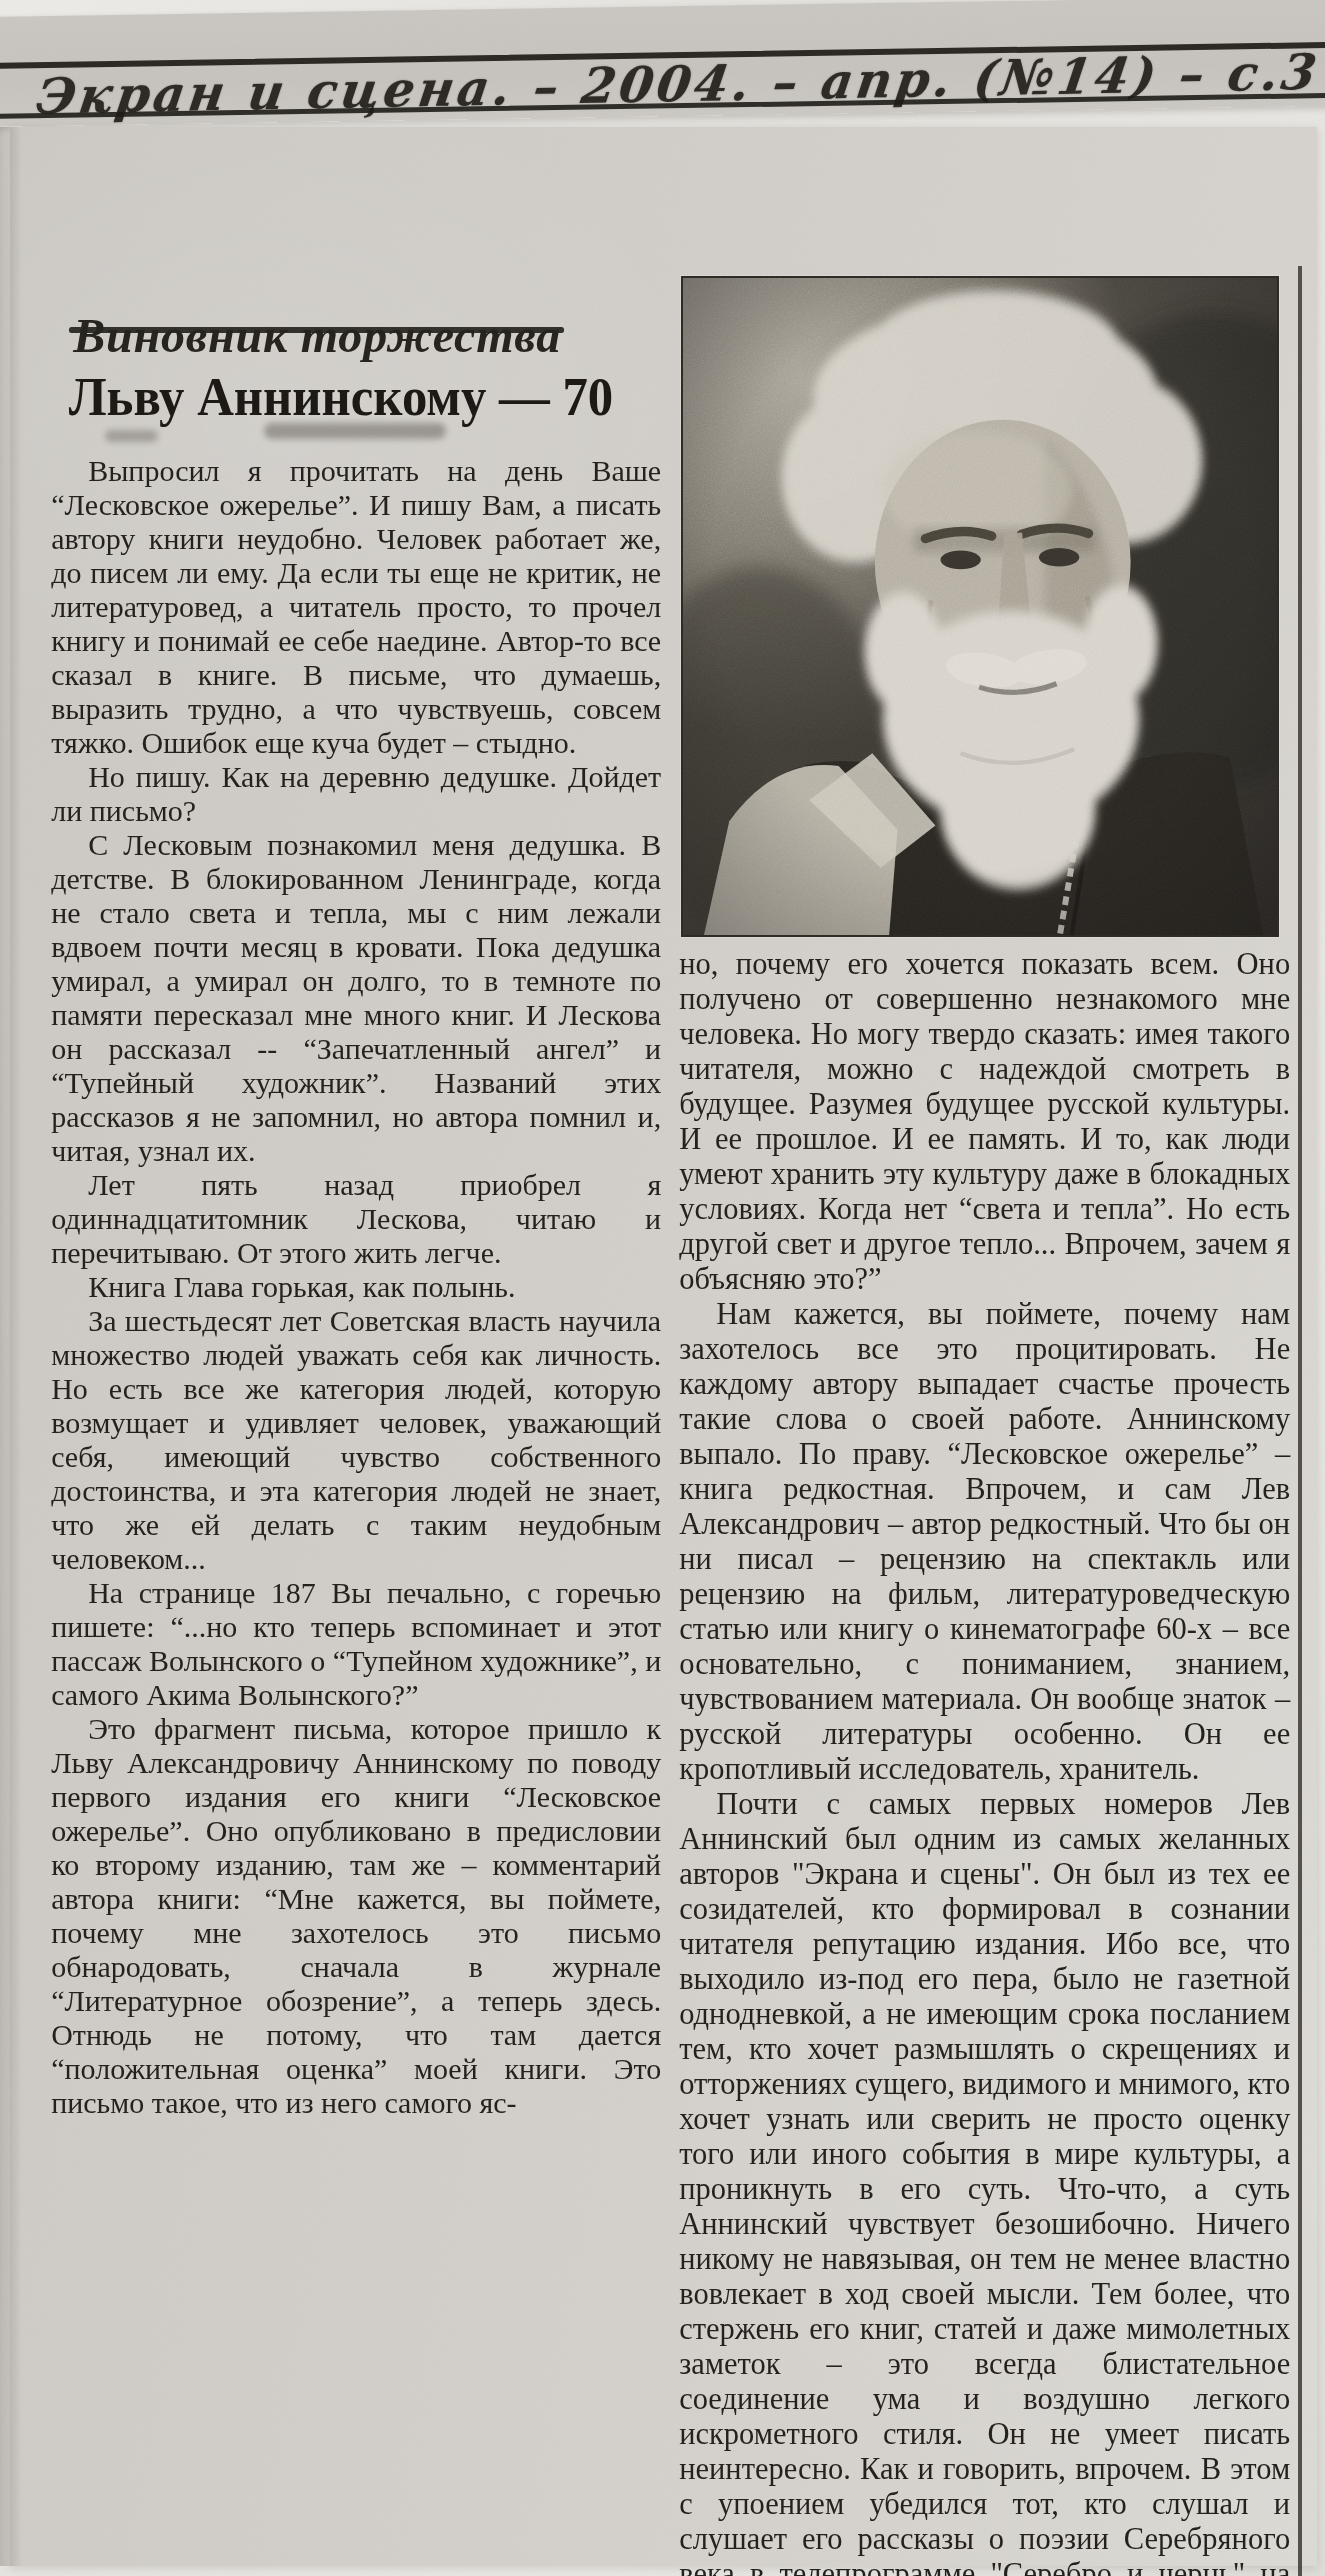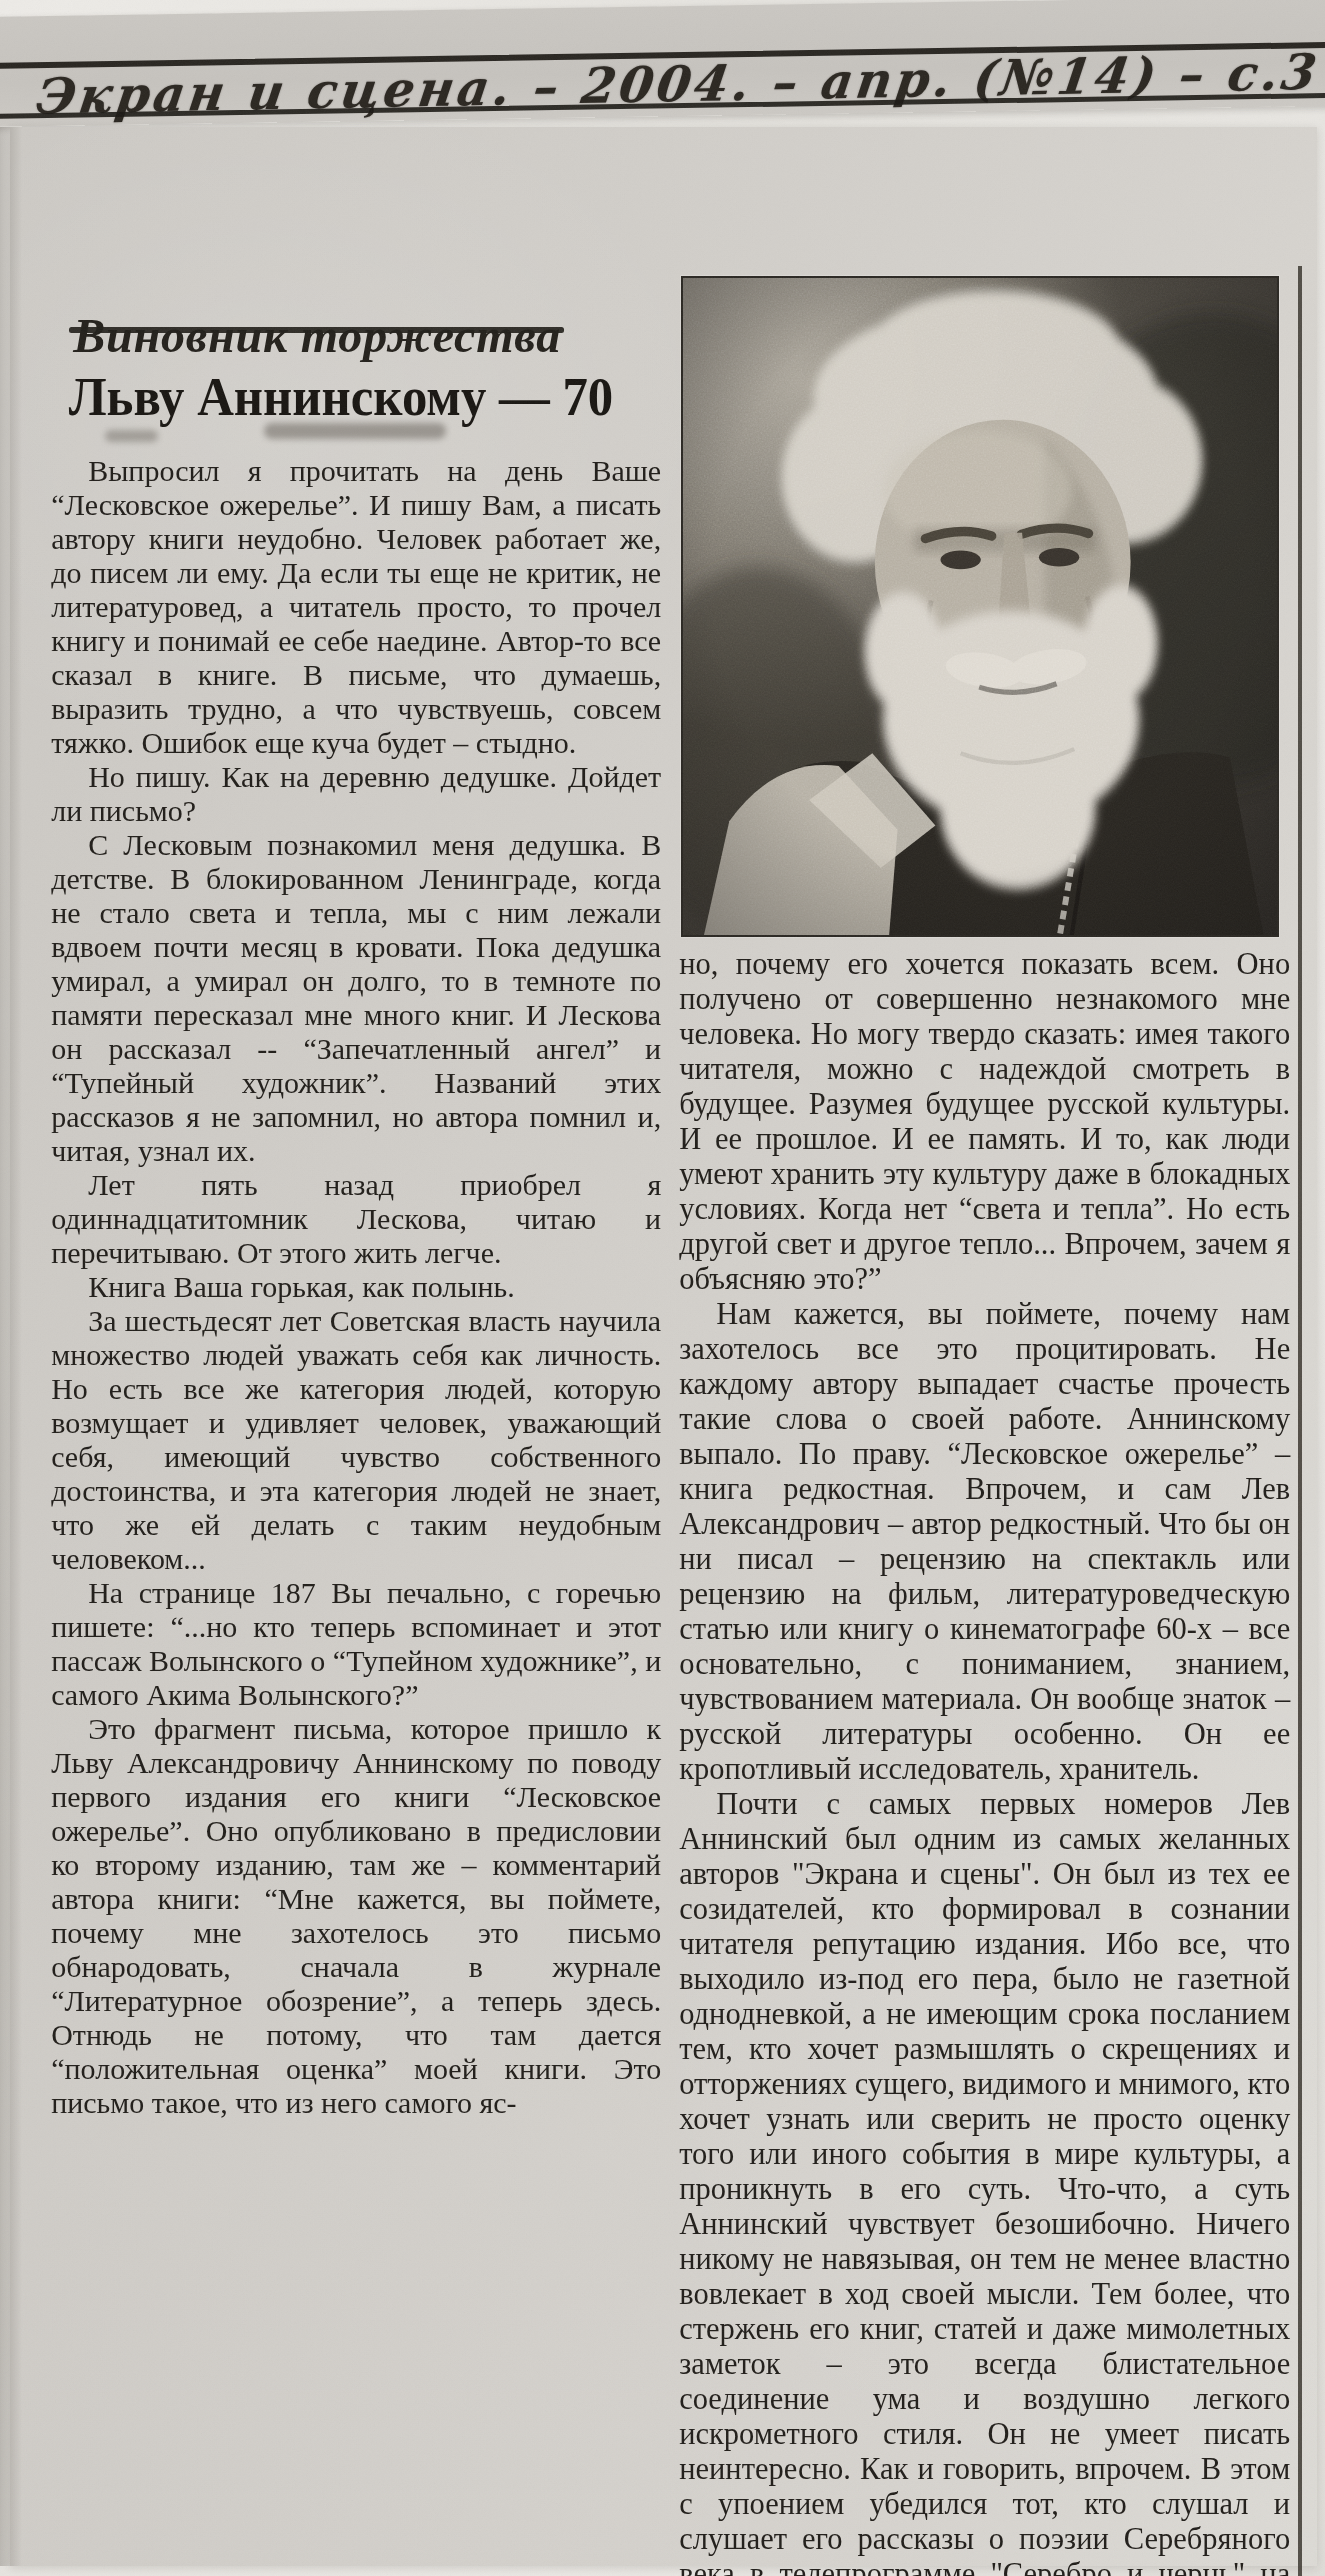--- a/index.html
+++ b/index.html
@@ -151,21 +151,21 @@
       <rect width="706" height="774" filter="url(#phnoise)" opacity="0.28" style="mix-blend-mode:overlay"></rect>
       <rect width="706" height="774" fill="url(#vig)"></rect>
     </svg>
   </figure>
 
   <div class="col col-left">
     <p>Выпросил я прочитать на день Ваше “Лесковское ожерелье”. И пишу Вам, а писать автору книги неудобно. Человек работает же, до писем ли ему. Да если ты еще не критик, не литературовед, а читатель просто, то прочел книгу и понимай ее себе наедине. Автор-то все сказал в книге. В письме, что думаешь, выразить трудно, а что чувствуешь, совсем тяжко. Ошибок еще куча будет – стыдно.</p>
     <p>Но пишу. Как на деревню дедушке. Дойдет ли письмо?</p>
     <p>С Лесковым познакомил меня дедушка. В детстве. В блокированном Ленинграде, когда не стало света и тепла, мы с ним лежали вдвоем почти месяц в кровати. Пока дедушка умирал, а умирал он долго, то в темноте по памяти пересказал мне много книг. И Лескова он рассказал -- “Запечатленный ангел” и “Тупейный художник”. Названий этих рассказов я не запомнил, но автора помнил и, читая, узнал их.</p>
     <p>Лет пять назад приобрел я одиннадцатитомник Лескова, читаю и перечитываю. От этого жить легче.</p>
-    <p>Книга Ваша горькая, как полынь.</p>
+    <p>Книга Глава горькая, как полынь.</p>
     <p>За шестьдесят лет Советская власть научила множество людей уважать себя как личность. Но есть все же категория людей, которую возмущает и удивляет человек, уважающий себя, имеющий чувство собственного достоинства, и эта категория людей не знает, что же ей делать с таким неудобным человеком...</p>
     <p>На странице 187 Вы печально, с горечью пишете: “...но кто теперь вспоминает и этот пассаж Волынского о “Тупейном художнике”, и самого Акима Волынского?”</p>
     <p>Это фрагмент письма, которое пришло к Льву Александровичу Аннинскому по поводу первого издания его книги “Лесковское ожерелье”. Оно опубликовано в предисловии ко второму изданию, там же – комментарий автора книги: “Мне кажется, вы поймете, почему мне захотелось это письмо обнародовать, сначала в журнале “Литературное обозрение”, а теперь здесь. Отнюдь не потому, что там дается “положительная оценка” моей книги. Это письмо такое, что из него самого яс-</p>
   </div>
 
   <div class="col col-right">
     <p class="noindent">но, почему его хочется показать всем. Оно получено от совершенно незнакомого мне человека. Но могу твердо сказать: имея такого читателя, можно с надеждой смотреть в будущее. Разумея будущее русской культуры. И ее прошлое. И ее память. И то, как люди умеют хранить эту культуру даже в блокадных условиях. Когда нет “света и тепла”. Но есть другой свет и другое тепло... Впрочем, зачем я объясняю это?”</p>
     <p>Нам кажется, вы поймете, почему нам захотелось все это процитировать. Не каждому автору выпадает счастье прочесть такие слова о своей работе. Аннинскому выпало. По праву. “Лесковское ожерелье” – книга редкостная. Впрочем, и сам Лев Александрович – автор редкостный. Что бы он ни писал – рецензию на спектакль или рецензию на фильм, литературоведческую статью или книгу о кинематографе 60-х – все основательно, с пониманием, знанием, чувствованием материала. Он вообще знаток – русской литературы особенно. Он ее кропотливый исследователь, хранитель.</p>
     <p>Почти с самых первых номеров Лев Аннинский был одним из самых желанных авторов "Экрана и сцены". Он был из тех ее созидателей, кто формировал в сознании читателя репутацию издания. Ибо все, что выходило из-под его пера, было не газетной однодневкой, а не имеющим срока посланием тем, кто хочет размышлять о скрещениях и отторжениях сущего, видимого и мнимого, кто хочет узнать или сверить не просто оценку того или иного события в мире культуры, а проникнуть в его суть. Что-что, а суть Аннинский чувствует безошибочно. Ничего никому не навязывая, он тем не менее властно вовлекает в ход своей мысли. Тем более, что стержень его книг, статей и даже мимолетных заметок – это всегда блистательное соединение ума и воздушно легкого искрометного стиля. Он не умеет писать неинтересно. Как и говорить, впрочем. В этом с упоением убедился тот, кто слушал и слушает его рассказы о поэзии Серебряного века в телепрограмме "Серебро и чернь" на канале "Культура".</p>
 

